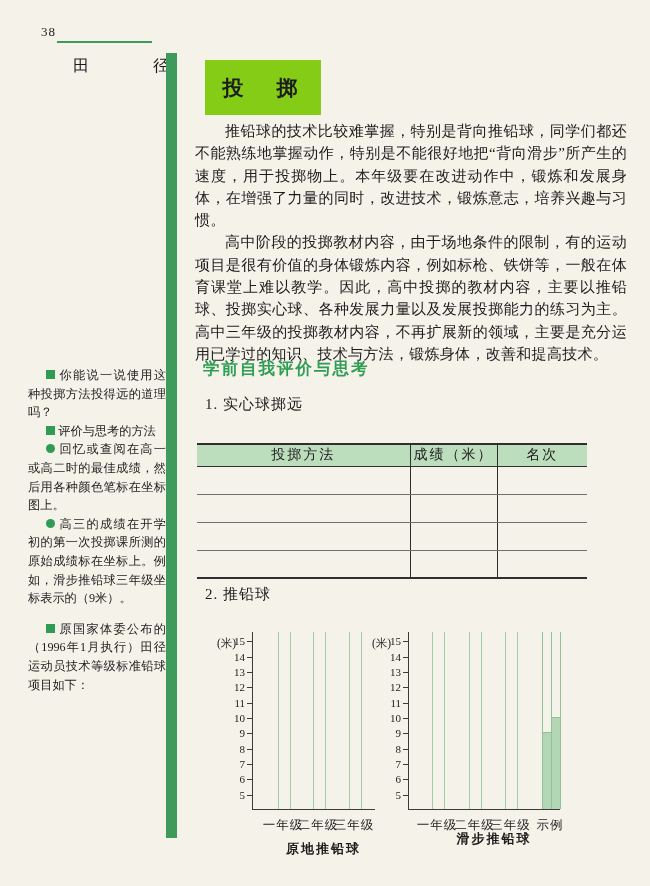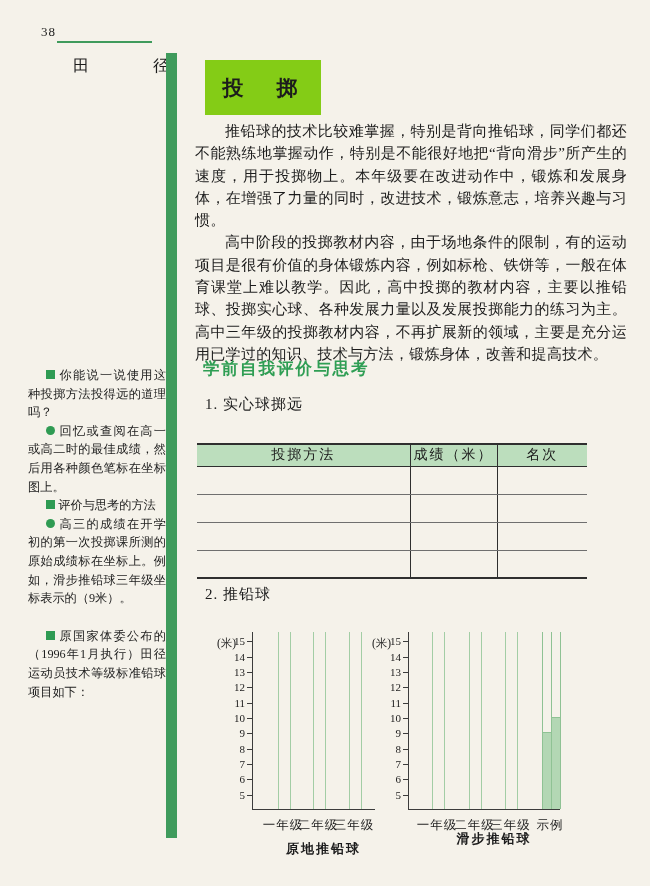--- a/index.html
+++ b/index.html
@@ -16,21 +16,21 @@
   
   .green-band { position:absolute; left:166px; top:53px; width:11px; height:785px; background:#3f9b5c; }
   
   .title-box { position:absolute; left:205px; top:60px; width:116px; height:55px;
     background:#84cc16; display:flex; align-items:center; justify-content:center;
     font-size:21px; font-weight:bold; letter-spacing:6px; font-family:"Liberation Sans", sans-serif; }
   
   .sidebar { position:absolute; left:28px; top:366px; width:138px;
     font-size:12.2px; line-height:18.6px; text-align:justify; }
   .note { text-indent:1.5em; }
-  .note.gap { margin-top:19px; }
+  .note.gap { margin-top:12px; }
   .bullet { display:inline-block; width:9px; height:9px; background:#2f9b53; margin-right:3px; }
   .bullet.circle { border-radius:50%; }
   
   .body-text { position:absolute; left:195px; top:120px; width:432px;
     font-size:15px; line-height:22.3px; text-align:justify; letter-spacing:0.3px; }
   .body-text p { text-indent:2em; }
   .section-heading { position:absolute; left:196px; top:358px;
     font-family:"Liberation Sans", sans-serif; font-weight:bold;
     font-size:16.5px; letter-spacing:2px; color:#2f9e54;margin-left:7px; }
   .q-title { position:absolute; font-size:15px; letter-spacing:1px; }
@@ -70,22 +70,22 @@
   <div class="header-rule"></div>
 
   <div class="green-band"></div>
 
   <div class="title-box">
     <span>投　掷</span>
   </div>
 
   <aside class="sidebar" id="sidebar">
       <p class="note"><span class="bullet"></span>你能说一说使用这种投掷方法投得远的道理吗？</p>
+      <p class="note"><span class="bullet"></span>评价与思考的方法</p>
       <p class="note"><span class="bullet circle"></span>回忆或查阅在高一或高二时的最佳成绩，然后用各种颜色笔标在坐标图上。</p>
-      <p class="note"><span class="bullet"></span>评价与思考的方法</p>
       <p class="note"><span class="bullet circle"></span>高三的成绩在开学初的第一次投掷课所测的原始成绩标在坐标上。例如，滑步推铅球三年级坐标表示的（9米）。</p>
       <p class="note gap"><span class="bullet"></span>原国家体委公布的（1996年1月执行）田径运动员技术等级标准铅球项目如下：</p>
     </aside>
 
   <div class="body-text">
     <p>推铅球的技术比较难掌握，特别是背向推铅球，同学们都还不能熟练地掌握动作，特别是不能很好地把“背向滑步”所产生的速度，用于投掷物上。本年级要在改进动作中，锻炼和发展身体，在增强了力量的同时，改进技术，锻炼意志，培养兴趣与习惯。</p>
     <p>高中阶段的投掷教材内容，由于场地条件的限制，有的运动项目是很有价值的身体锻炼内容，例如标枪、铁饼等，一般在体育课堂上难以教学。因此，高中投掷的教材内容，主要以推铅球、投掷实心球、各种发展力量以及发展投掷能力的练习为主。高中三年级的投掷教材内容，不再扩展新的领域，主要是充分运用已学过的知识、技术与方法，锻炼身体，改善和提高技术。</p>
   </div>
 
   <h2 class="section-heading">学前自我评价与思考</h2>

